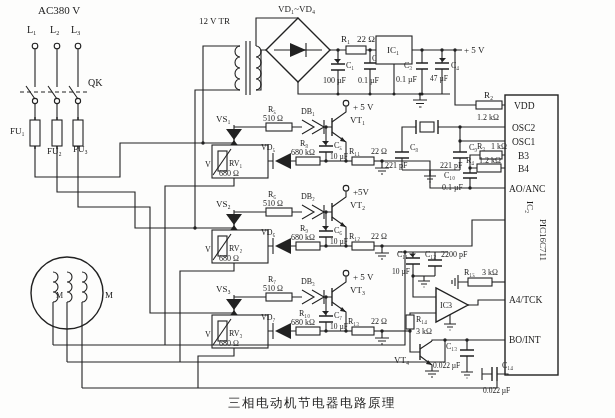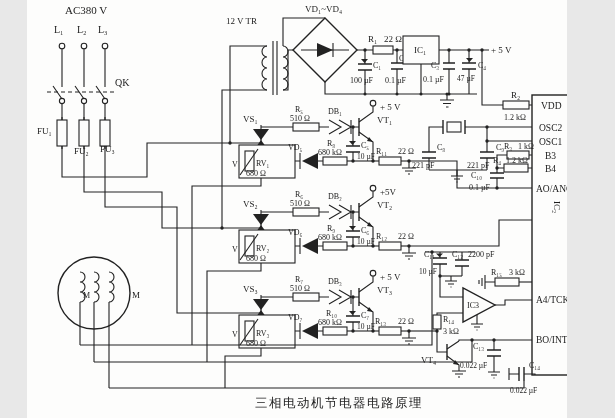--- a/index.html
+++ b/index.html
@@ -1,17 +1,17 @@
 <!DOCTYPE html>
 <html><head>
 <meta charset="utf-8">
 <style>
   html,body{margin:0;padding:0;background:#e8e8e8;}
-  #stage{position:relative;width:540px;height:418px;background:#fdfdfc;overflow:hidden;
-         font-family:"Liberation Serif","DejaVu Serif",serif;margin-left:27px;}
+  #stage{position:relative;width:615px;height:418px;background:#fdfdfc;overflow:hidden;
+         font-family:"Liberation Serif","DejaVu Serif",serif;}
   svg{position:absolute;left:0;top:0;}
   svg text{font-family:"Liberation Serif","DejaVu Serif",serif;fill:#1c1c1c;}
   .t9{font-size:9px;} .t8{font-size:8px;} .t10{font-size:10px;} .t11{font-size:11px;}
   .pin{font-size:9.5px;}
   .cap-label{font-size:12.5px;letter-spacing:1.5px;fill:#222;}
   .w{stroke:#222;stroke-width:1.1;fill:none;}
   .w2{stroke:#222;stroke-width:1.4;fill:none;}
   .dash{stroke:#222;stroke-width:1;stroke-dasharray:4 3;fill:none;}
   .comp{stroke:#222;stroke-width:1.1;fill:#fdfdfc;}
   .solid{fill:#222;stroke:none;}

